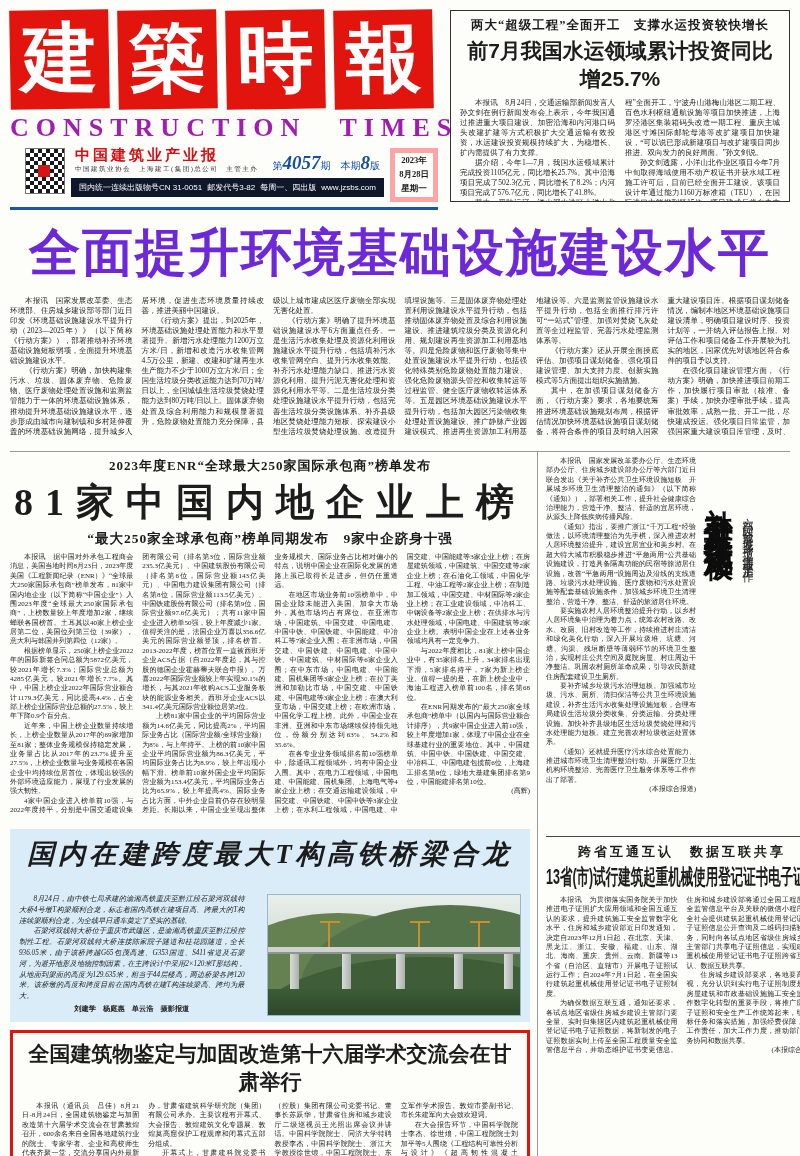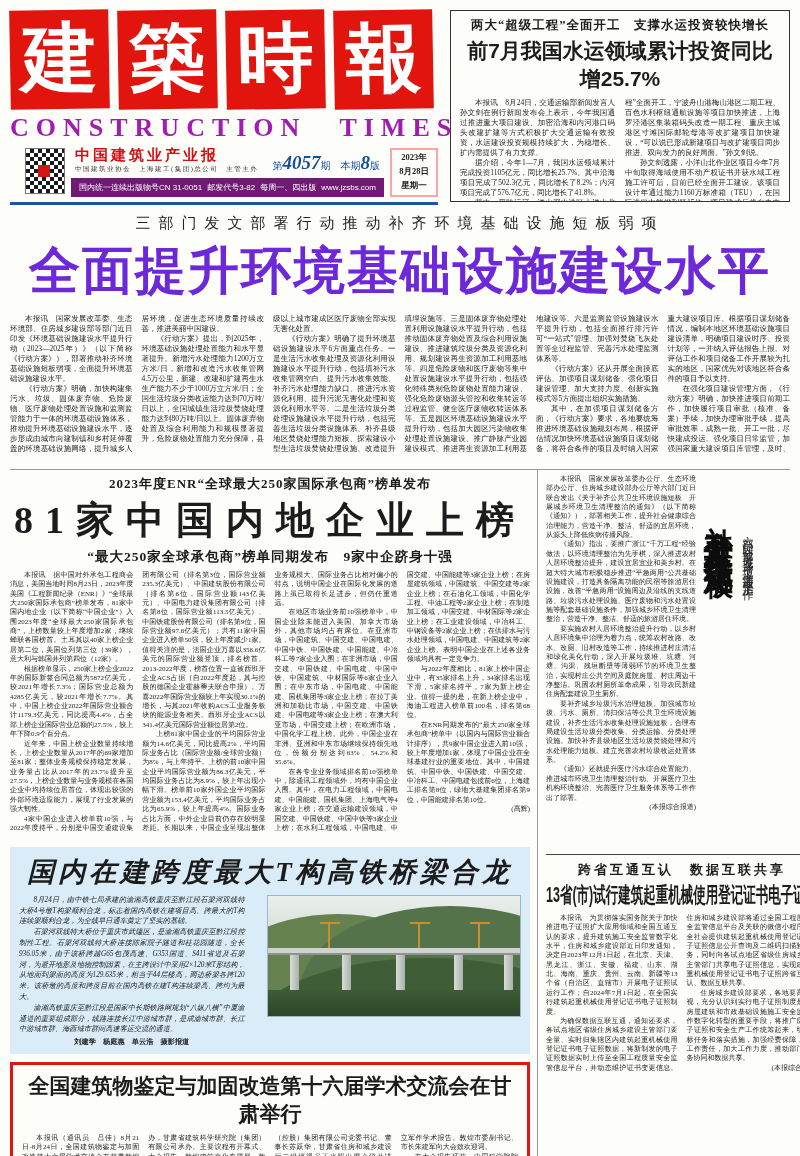--- a/index.html
+++ b/index.html
@@ -18,23 +18,23 @@
   .qr { width:40px; height:46px; flex:none;
         background-image: repeating-conic-gradient(#1a1a1a 0% 25%, #fff 0% 50%);
         background-size:8px 8px; border:1px solid #777; position:relative; }
   .qr .qr-red { position:absolute; left:12px; top:16px; width:12px; height:12px; background:#d41515; }
   .info-mid { flex:1; display:flex; flex-direction:column; }
   .info-mid-top { display:flex; align-items:flex-end; justify-content:space-between; padding:0 4px 2px 4px; }
   .paper-name { color:#d41015; font-weight:bold; font-size:15px; letter-spacing:3px; line-height:1.05; }
   .organizers { font-size:6.5px; letter-spacing:1.5px; color:#333; margin-top:1px; }
   .issue-info { color:#164f9e; white-space:nowrap; font-size:10px; }
   .issue-info b { font-size:19px; font-style:italic; font-family:"Liberation Serif",serif; }
-  .blue-bar { background:#701a75; color:#fff; font-size:8px; display:flex; justify-content:space-between; align-items:center;
+  .blue-bar { background:#0f172a; color:#fff; font-size:8px; display:flex; justify-content:space-between; align-items:center;
               padding:4px 8px; margin-top:2px; font-family:"Liberation Sans",sans-serif; }
-  .datebox { width:48px; flex:none; border:2px solid #fca5a5; font-size:8.5px; font-weight:bold; text-align:center;
+  .datebox { width:48px; flex:none; border:5px solid #fca5a5; font-size:8.5px; font-weight:bold; text-align:center;
              display:flex; flex-direction:column; justify-content:center; gap:2px; padding:2px; }
   .blue-rule { height:3px; background:#1b55a5; margin-top:5px; }
 
   
   .tr-article { flex:1; border:1px solid #333; padding:6px 9px 4px 9px; height:192px; overflow:hidden; }
   .tr-kicker { font-size:12.5px; font-weight:bold; text-align:center; letter-spacing:1px; }
   .tr-headline { font-size:21px; font-weight:900; text-align:center; margin:3px 0 5px 0; font-family:"Liberation Sans",sans-serif; }
   .tr-body { column-count:2; column-gap:10px; height:126px; overflow:hidden; }
 
   
@@ -54,21 +54,21 @@
   .right-col { flex:1; padding:5px 0 0 8px; }
 
   
   .enr-kicker { text-align:center; font-size:13px; font-weight:bold; letter-spacing:1px; }
   .enr-headline { text-align:center; font-size:38px; font-weight:900; letter-spacing:12px; margin:2px 0; white-space:nowrap; }
   .enr-subhead { text-align:center; font-size:13.5px; font-weight:bold; letter-spacing:1px; margin-bottom:5px; }
   .enr-body { column-count:4; column-gap:9px; height:268px; overflow:hidden; font-size:7px; }
 
   
   .bridge { margin-top:8px; background:#d9ecf8; padding:7px 9px 6px 9px; }
-  .bridge-headline { text-align:center; font-size:27px; font-weight:bold; font-style:italic; letter-spacing:4px; margin-bottom:5px; }
+  .bridge-headline { text-align:center; font-size:27px; font-weight:bold; font-style:italic; letter-spacing:4px; margin-bottom:22px; }
   .bridge-flex { display:flex; gap:22px; }
   .bridge-text { width:47%; font-style:italic; font-size:7.2px; line-height:1.5; text-align:justify; }
   .bridge-text p { text-indent:2em; }
   .bridge-credit { text-indent:0 !important; text-align:center; font-weight:bold; font-style:normal; margin-top:2px; }
   .photo { width:53%; height:122px; position:relative; overflow:hidden; border:1px solid #9db8c6;
            background:linear-gradient(#e9eeea 0%, #d9e2da 30%, #c9d6c6 45%); }
   .m1,.m2,.m3 { position:absolute; border-radius:50%; }
   .m1 { width:260px; height:160px; left:-60px; top:18px; background:#64814f; }
   .m2 { width:300px; height:170px; right:-80px; top:10px; background:#55734a; }
   .m3 { width:360px; height:150px; left:-20px; top:62px; background:#3f5e38; }
@@ -147,21 +147,20 @@
       <div class="tr-body bodytext">
           <p>本报讯　8月24日，交通运输部新闻发言人孙文剑在例行新闻发布会上表示，今年我国通过推进重大项目建设、加密沿海和内河港口码头改建扩建等方式积极扩大交通运输有效投资，水运建设投资规模持续扩大，为稳增长、扩内需提供了有力支撑。</p>
           <p>据介绍，今年1—7月，我国水运领域累计完成投资1105亿元，同比增长25.7%。其中沿海项目完成了502.3亿元，同比增长了8.2%；内河项目完成了576.7亿元，同比增长了41.8%。</p>
           <p>其中，平陆运河、洋山深水港区小洋山北作业区集装箱码头及配套工程这两大“超级工程”全面开工，宁波舟山港梅山港区二期工程、百色水利枢纽通航设施等项目加快推进，上海罗泾港区集装箱码头改造一期工程、重庆主城港区寸滩国际邮轮母港等改扩建项目加快建设，“可以说已形成新建项目与改扩建项目同步推进、双向发力的良好局面。”孙文剑说。</p>
           <p>孙文剑透露，小洋山北作业区项目今年7月中旬取得海域使用不动产权证书并获水域工程施工许可后，目前已经全面开工建设。该项目设计年通过能力1160万标准箱（TEU），在国际港口中能排到第15位。项目建成后将有力支撑长江经济带发展和长三角区域一体化战略实施，促进上海国际航运中心功能完善和能级提升，支撑洋山港在全面扩大开放、共建“一带一路”中发挥更大作用。</p>
         </div>
     </div>
   </div>
 
   <section class="lead">
-    <div class="lead-kicker">三部门发文部署行动推动补齐环境基础设施短板弱项</div>
     <div class="lead-headline">全面提升环境基础设施建设水平</div>
     <div class="lead-body bodytext">
         <p>本报讯　国家发展改革委、生态环境部、住房城乡建设部等部门近日印发《环境基础设施建设水平提升行动（2023—2025年）》（以下简称《行动方案》），部署推动补齐环境基础设施短板弱项，全面提升环境基础设施建设水平。</p>
         <p>《行动方案》明确，加快构建集污水、垃圾、固体废弃物、危险废物、医疗废物处理处置设施和监测监管能力于一体的环境基础设施体系，推动提升环境基础设施建设水平，逐步形成由城市向建制镇和乡村延伸覆盖的环境基础设施网络，提升城乡人居环境，促进生态环境质量持续改善，推进美丽中国建设。</p>
         <p>《行动方案》提出，到2025年，环境基础设施处理处置能力和水平显著提升。新增污水处理能力1200万立方米/日，新增和改造污水收集管网4.5万公里，新建、改建和扩建再生水生产能力不少于1000万立方米/日；全国生活垃圾分类收运能力达到70万吨/日以上，全国城镇生活垃圾焚烧处理能力达到80万吨/日以上。固体废弃物处置及综合利用能力和规模显著提升，危险废物处置能力充分保障，县级以上城市建成区医疗废物全部实现无害化处置。</p>
         <p>《行动方案》明确了提升环境基础设施建设水平6方面重点任务。一是生活污水收集处理及资源化利用设施建设水平提升行动，包括填补污水收集管网空白、提升污水收集效能、补齐污水处理能力缺口、推进污水资源化利用、提升污泥无害化处理和资源化利用水平等。二是生活垃圾分类处理设施建设水平提升行动，包括完善生活垃圾分类设施体系、补齐县级地区焚烧处理能力短板、探索建设小型生活垃圾焚烧处理设施、改造提升填埋设施等。三是固体废弃物处理处置利用设施建设水平提升行动，包括推动固体废弃物处置及综合利用设施建设、推进建筑垃圾分类及资源化利用、规划建设再生资源加工利用基地等。四是危险废物和医疗废物等集中处置设施建设水平提升行动，包括强化特殊类别危险废物处置能力建设、强化危险废物源头管控和收集转运等过程监管、健全医疗废物收转运体系等。五是园区环境基础设施建设水平提升行动，包括加大园区污染物收集处理处置设施建设、推广静脉产业园建设模式、推进再生资源加工利用基地建设等。六是监测监管设施建设水平提升行动，包括全面推行排污许可“一站式”管理、加强对焚烧飞灰处置等全过程监管、完善污水处理监测体系等。</p>
         <p>《行动方案》还从开展全面摸底评估、加强项目谋划储备、强化项目建设管理、加大支持力度、创新实施模式等5方面提出组织实施措施。</p>
         <p>其中，在加强项目谋划储备方面，《行动方案》要求，各地要统筹推进环境基础设施规划布局，根据评估情况加快环境基础设施项目谋划储备，将符合条件的项目及时纳入国家重大建设项目库。根据项目谋划储备情况，编制本地区环境基础设施项目建设清单，明确项目建设时序、投资计划等，一并纳入评估报告上报。对评估工作和项目储备工作开展较为扎实的地区，国家优先对该地区符合条件的项目予以支持。</p>
         <p>在强化项目建设管理方面，《行动方案》明确，加快推进项目前期工作，加快履行项目审批（核准、备案）手续，加快办理审批手续，提高审批效率，成熟一批、开工一批，尽快建成投运。强化项目日常监管，加强国家重大建设项目库管理，及时、准确、完整填报项目审批、开工、投资完成、工程进度、竣工等信息。</p>
       </div>
@@ -187,21 +186,20 @@
             <p class="byline">(高辉)</p>
           </div>
       </section>
 
       <section class="bridge">
         <div class="bridge-headline">国内在建跨度最大T构高铁桥梁合龙</div>
         <div class="bridge-flex">
           <div class="bridge-text">
               <p>8月24日，由中铁七局承建的渝湘高铁重庆至黔江段石梁河双线特大桥4号墩T构梁顺利合龙，标志着国内高铁在建项目高、跨最大的T构连续梁顺利合龙，为全线早日通车奠定了坚实的基础。</p>
               <p>石梁河双线特大桥位于重庆市武隆区，是渝湘高铁重庆至黔江段控制性工程。石梁河双线特大桥连接陈家院子隧道和桂花园隧道，全长936.05米，由于该桥跨越G65包茂高速、G353国道、S411省道及石梁河，为避开地形及地物控制因素，在主跨设计中采用2×120米T形结构，从地面到梁面的高度为129.635米，相当于44层楼高，两边桥梁各跨120米。该桥墩的高度和跨度目前在国内高铁在建T构连续梁高、跨均为最大。</p>
-              <p>渝湘高铁重庆至黔江段是国家中长期铁路网规划“八纵八横”中厦渝通道的重要组成部分，线路连接长江中游城市群，是成渝城市群、长江中游城市群、海西城市群间高速客运交流的通道。</p>
               <p class="bridge-credit">刘建学　杨庭惠　单云浩　摄影报道</p>
             </div>
           <div class="photo">
             <div class="m1"></div>
             <div class="m2"></div>
             <div class="m3"></div>
             <div class="crane c1"></div>
             <div class="crane c2"></div>
             <div class="crane c3"></div>
             <div class="deck"></div>

